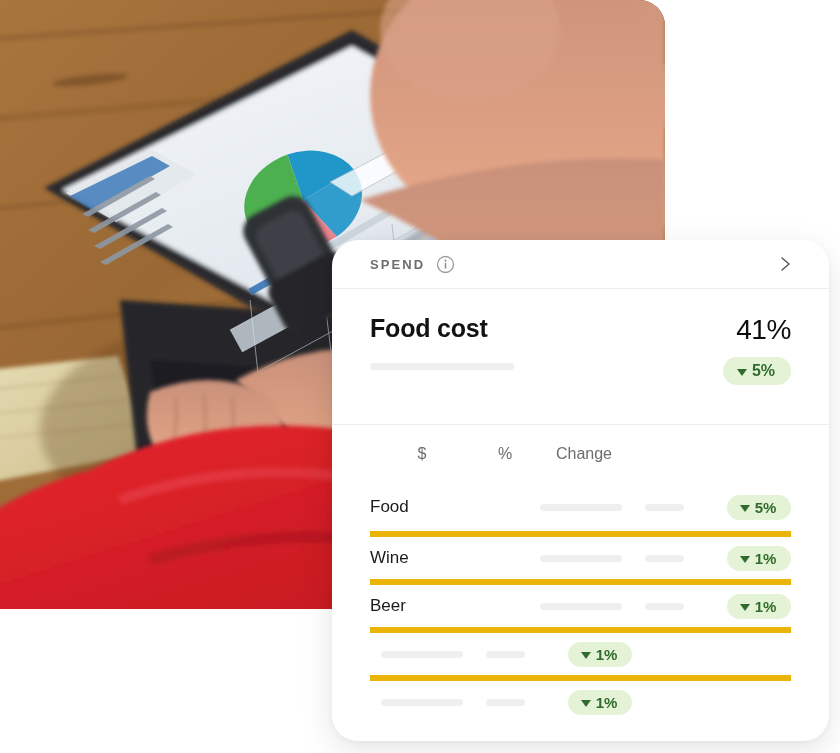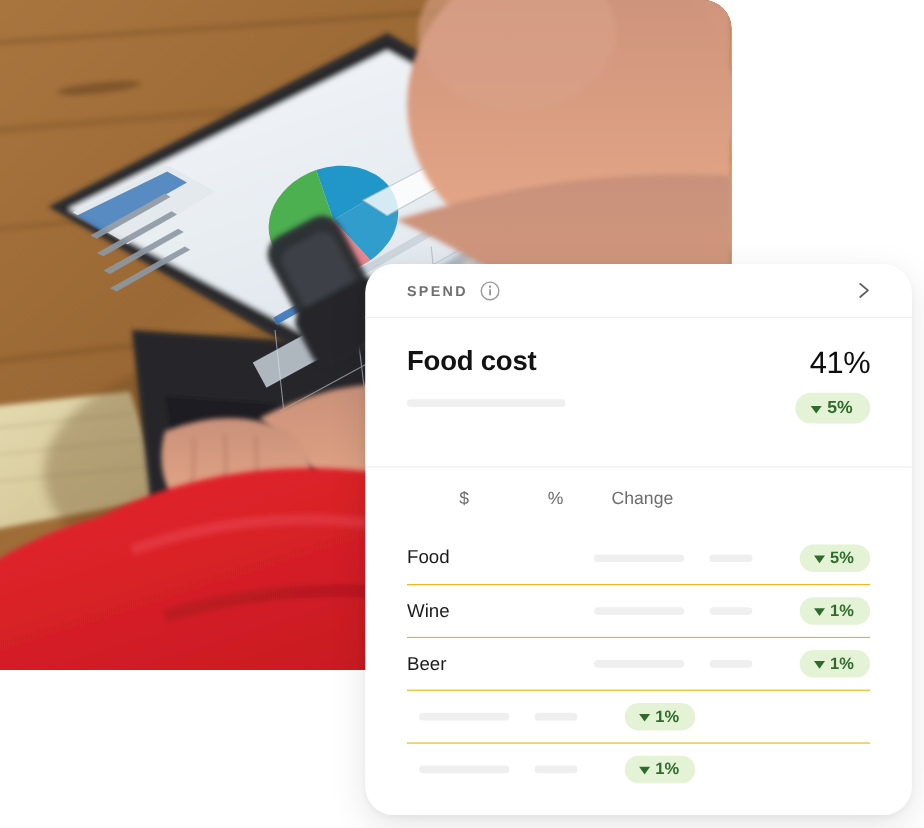--- a/index.html
+++ b/index.html
@@ -168,21 +168,21 @@
   }
   .col-name  { flex: 1 1 auto; }
   .col-dollar{ width: 104px; text-align: center; flex: none; }
   .col-pct   { width: 62px;  text-align: center; flex: none; }
   .col-chg   { width: 96px;  text-align: center;  flex: none; }
 
   .trow {
     display: flex;
     align-items: center;
     height: 48px;
-    border-top: 1px solid #eab308;
+    border-top: 6px solid #eab308;
   }
   .trow:first-child { border-top: none; }
   .row-name {
     font-size: 17px;
     color: #1b1b1b;
     font-weight: 400;
   }
   .ph-bar {
     height: 7px;
     border-radius: 4px;

